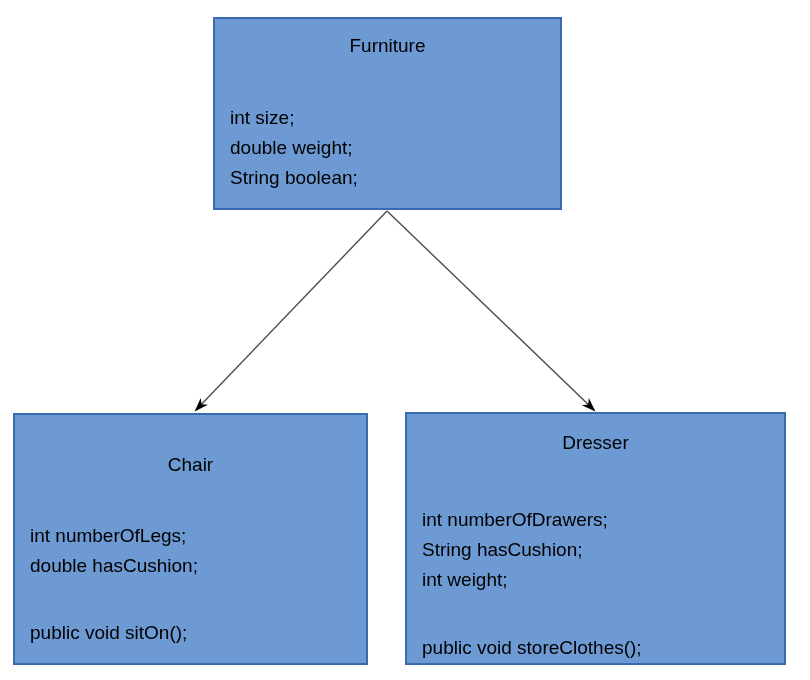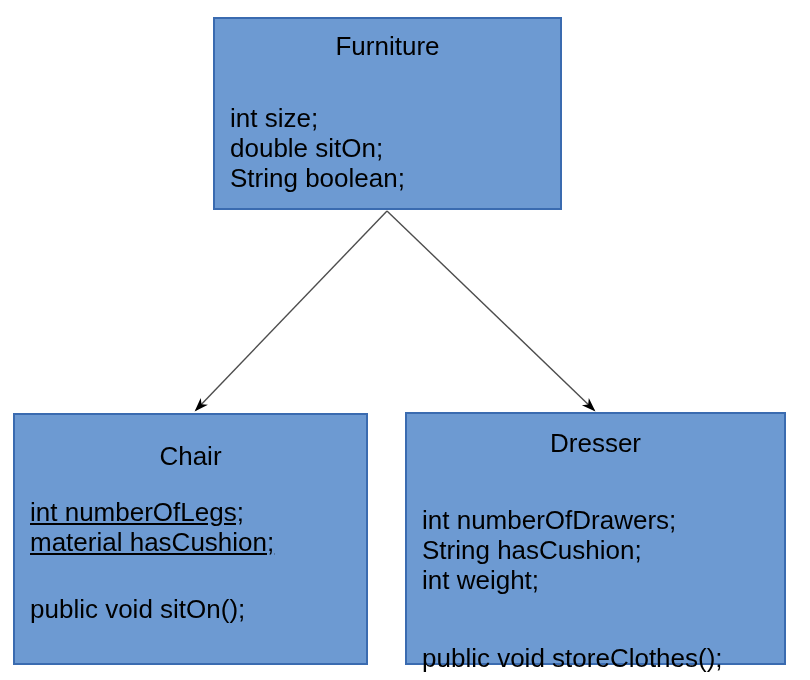--- a/index.html
+++ b/index.html
@@ -21,47 +21,47 @@
     width: 810px;
     height: 680px;
     pointer-events: none;
   }
   .class-box {
     position: absolute;
     box-sizing: border-box;
     background: var(--box-fill, #6d9ad2);
     border: 2px solid var(--box-border, #3a6bb0);
     color: var(--text-color, #000000);
-    font-size: 26px;
+    font-size: 19px;
     line-height: 30px;
   }
   .class-title {
     text-align: center;
     white-space: nowrap;
   }
   .code-line {
     white-space: nowrap;
   }
   .class-attrs, .class-methods {
     padding-left: 15px;
   }
   
   .box-furniture { left: 213px; top: 17px; width: 349px; height: 193px; }
   .box-furniture .class-title { padding-top: 12px; }
   .box-furniture .class-attrs { margin-top: 42px; }
   
   .box-chair { left: 13px; top: 413px; width: 355px; height: 252px; }
-  .box-chair .class-title { padding-top: 26px; }
-  .box-chair .class-attrs { margin-top: 26px; text-decoration: underline; }
+  .box-chair .class-title { padding-top: 35px; }
+  .box-chair .class-attrs { margin-top: 41px; }
   .box-chair .class-methods { margin-top: 37px; }
   
   .box-dresser { left: 405px; top: 412px; width: 381px; height: 253px; }
   .box-dresser .class-title { padding-top: 14px; }
   .box-dresser .class-attrs { margin-top: 47px; }
-  .box-dresser .class-methods { margin-top: 48px; }
+  .box-dresser .class-methods { margin-top: 38px; }
 
   .arrow-line {
     stroke: var(--arrow-line, #4d4d4d);
     stroke-width: 1.4;
     fill: none;
   }
   .arrow-head { fill: var(--arrow-head, #000000); }
 </style>
 </head>
 <body>
@@ -77,31 +77,31 @@
 
     <line class="arrow-line" x1="387" y1="211" x2="196" y2="410" marker-end="url(#ah)"></line>
 
     <line class="arrow-line" x1="387" y1="211" x2="594" y2="410" marker-end="url(#ah)"></line>
   </svg>
 
   <div class="class-box box-furniture">
     <div class="class-title">Furniture</div>
     <div class="class-attrs">
         <div class="code-line">int size;</div>
-        <div class="code-line">double sitOn;</div>
+        <div class="code-line">double weight;</div>
         <div class="code-line">String boolean;</div>
       </div>
     <div class="class-methods"></div>
   </div>
 
   <div class="class-box box-chair">
     <div class="class-title">Chair</div>
     <div class="class-attrs">
         <div class="code-line">int numberOfLegs;</div>
-        <div class="code-line">material hasCushion;</div>
+        <div class="code-line">double hasCushion;</div>
       </div>
     <div class="class-methods">
         <div class="code-line">public void sitOn();</div>
       </div>
   </div>
 
   <div class="class-box box-dresser">
     <div class="class-title">Dresser</div>
     <div class="class-attrs">
         <div class="code-line">int numberOfDrawers;</div>

